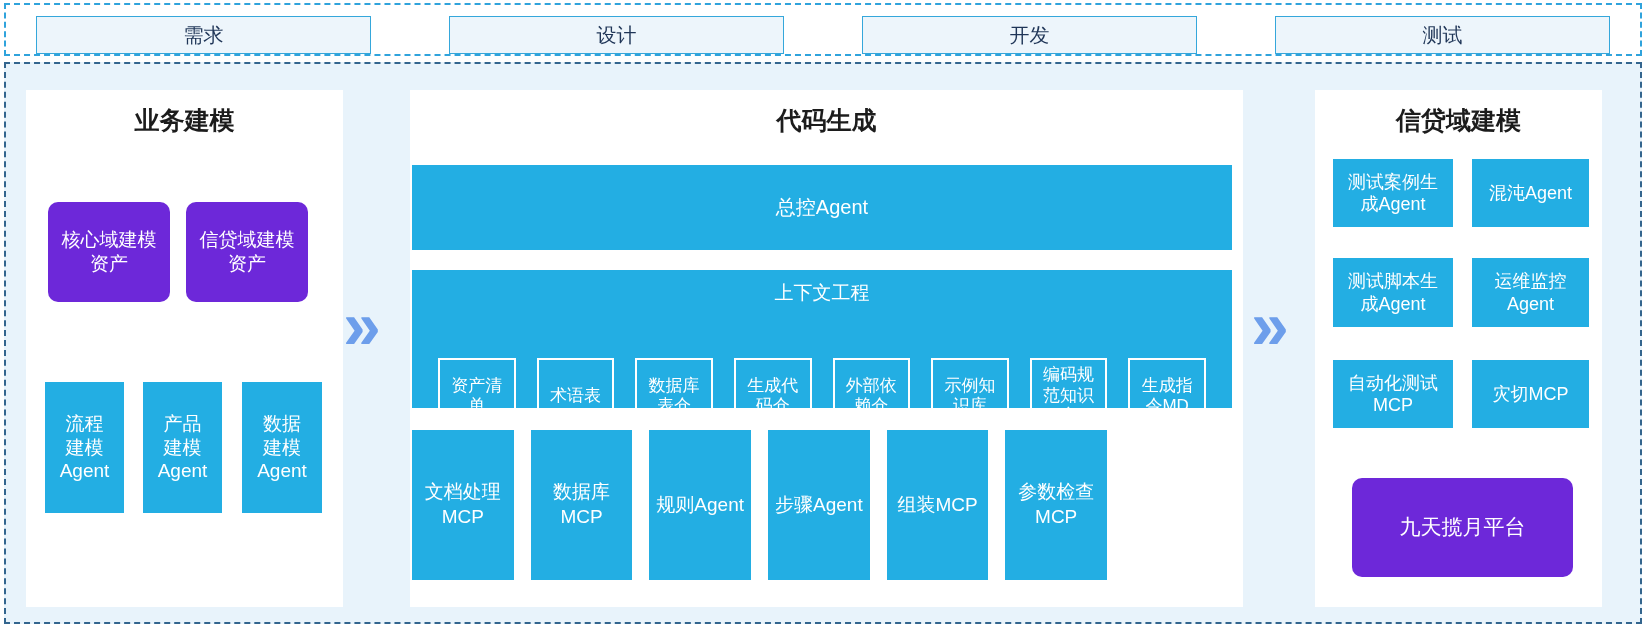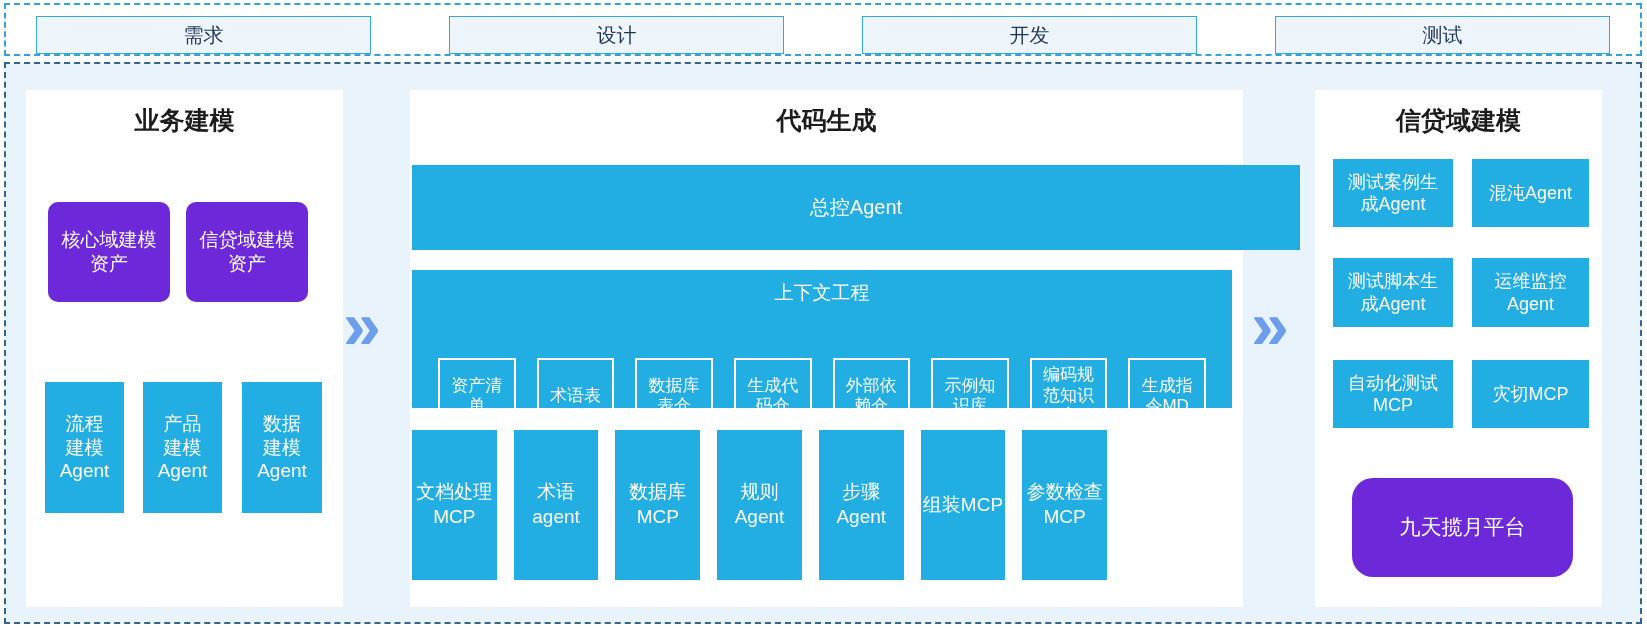--- a/index.html
+++ b/index.html
@@ -76,21 +76,21 @@
   .navy { background: #6d28d9; border-radius: 10px; }
 
   
   .asset-0 { left: 22px;  top: 112px; width: 122px; height: 100px; font-size: 19px; }
   .asset-1 { left: 160px; top: 112px; width: 122px; height: 100px; font-size: 19px; }
   .lagent-0 { left: 19px;  top: 292px; width: 79px; height: 131px; font-size: 19px; }
   .lagent-1 { left: 117px; top: 292px; width: 79px; height: 131px; font-size: 19px; }
   .lagent-2 { left: 216px; top: 292px; width: 80px; height: 131px; font-size: 19px; }
 
   
-  .master-bar { left: 2px; top: 75px; width: 888px; height: 85px; font-size: 20px; }
+  .master-bar { left: 2px; top: 75px; width: 820px; height: 85px; font-size: 20px; }
   .context-wrap {
     position: absolute;
     left: 2px; top: 180px; width: 820px; height: 138px;
     background: #23AEE3;
   }
   .context-title {
     position: absolute; left: 0; right: 0; top: 10px;
     text-align: center; color: #ffffff; font-size: 19px;
   }
   .context-items {
@@ -118,21 +118,21 @@
     white-space: pre-line;
   }
 
   
   .r-0 { left: 18px;  top: 69px;  width: 120px; height: 68px; font-size: 18px; }
   .r-1 { left: 157px; top: 69px;  width: 117px; height: 68px; font-size: 18px; }
   .r-2 { left: 18px;  top: 168px; width: 120px; height: 69px; font-size: 18px; }
   .r-3 { left: 157px; top: 168px; width: 117px; height: 69px; font-size: 18px; }
   .r-4 { left: 18px;  top: 270px; width: 120px; height: 68px; font-size: 18px; }
   .r-5 { left: 157px; top: 270px; width: 117px; height: 68px; font-size: 18px; }
-  .platform { left: 37px; top: 388px; width: 221px; height: 99px; font-size: 21px; border-radius: 21px; }
+  .platform { left: 37px; top: 388px; width: 221px; height: 99px; font-size: 21px; }
 
   
   .chev {
     position: absolute;
     top: 291px;
     color: #6D9EEB;
     font-size: 68px;
     font-weight: bold;
     line-height: 1;
     letter-spacing: -4px;
@@ -196,21 +196,20 @@
 范知识
 库</div>
         <div class="context-item">生成指
 令MD</div>
       </div>
     </div>
 
     <div class="workers">
       <div class="worker">文档处理
 MCP</div>
-      <div class="worker">术语agent</div>
       <div class="worker">数据库
 MCP</div>
       <div class="worker">规则Agent</div>
       <div class="worker">步骤Agent</div>
       <div class="worker">组装MCP</div>
       <div class="worker">参数检查
 MCP</div>
     </div>
   </div>
 

